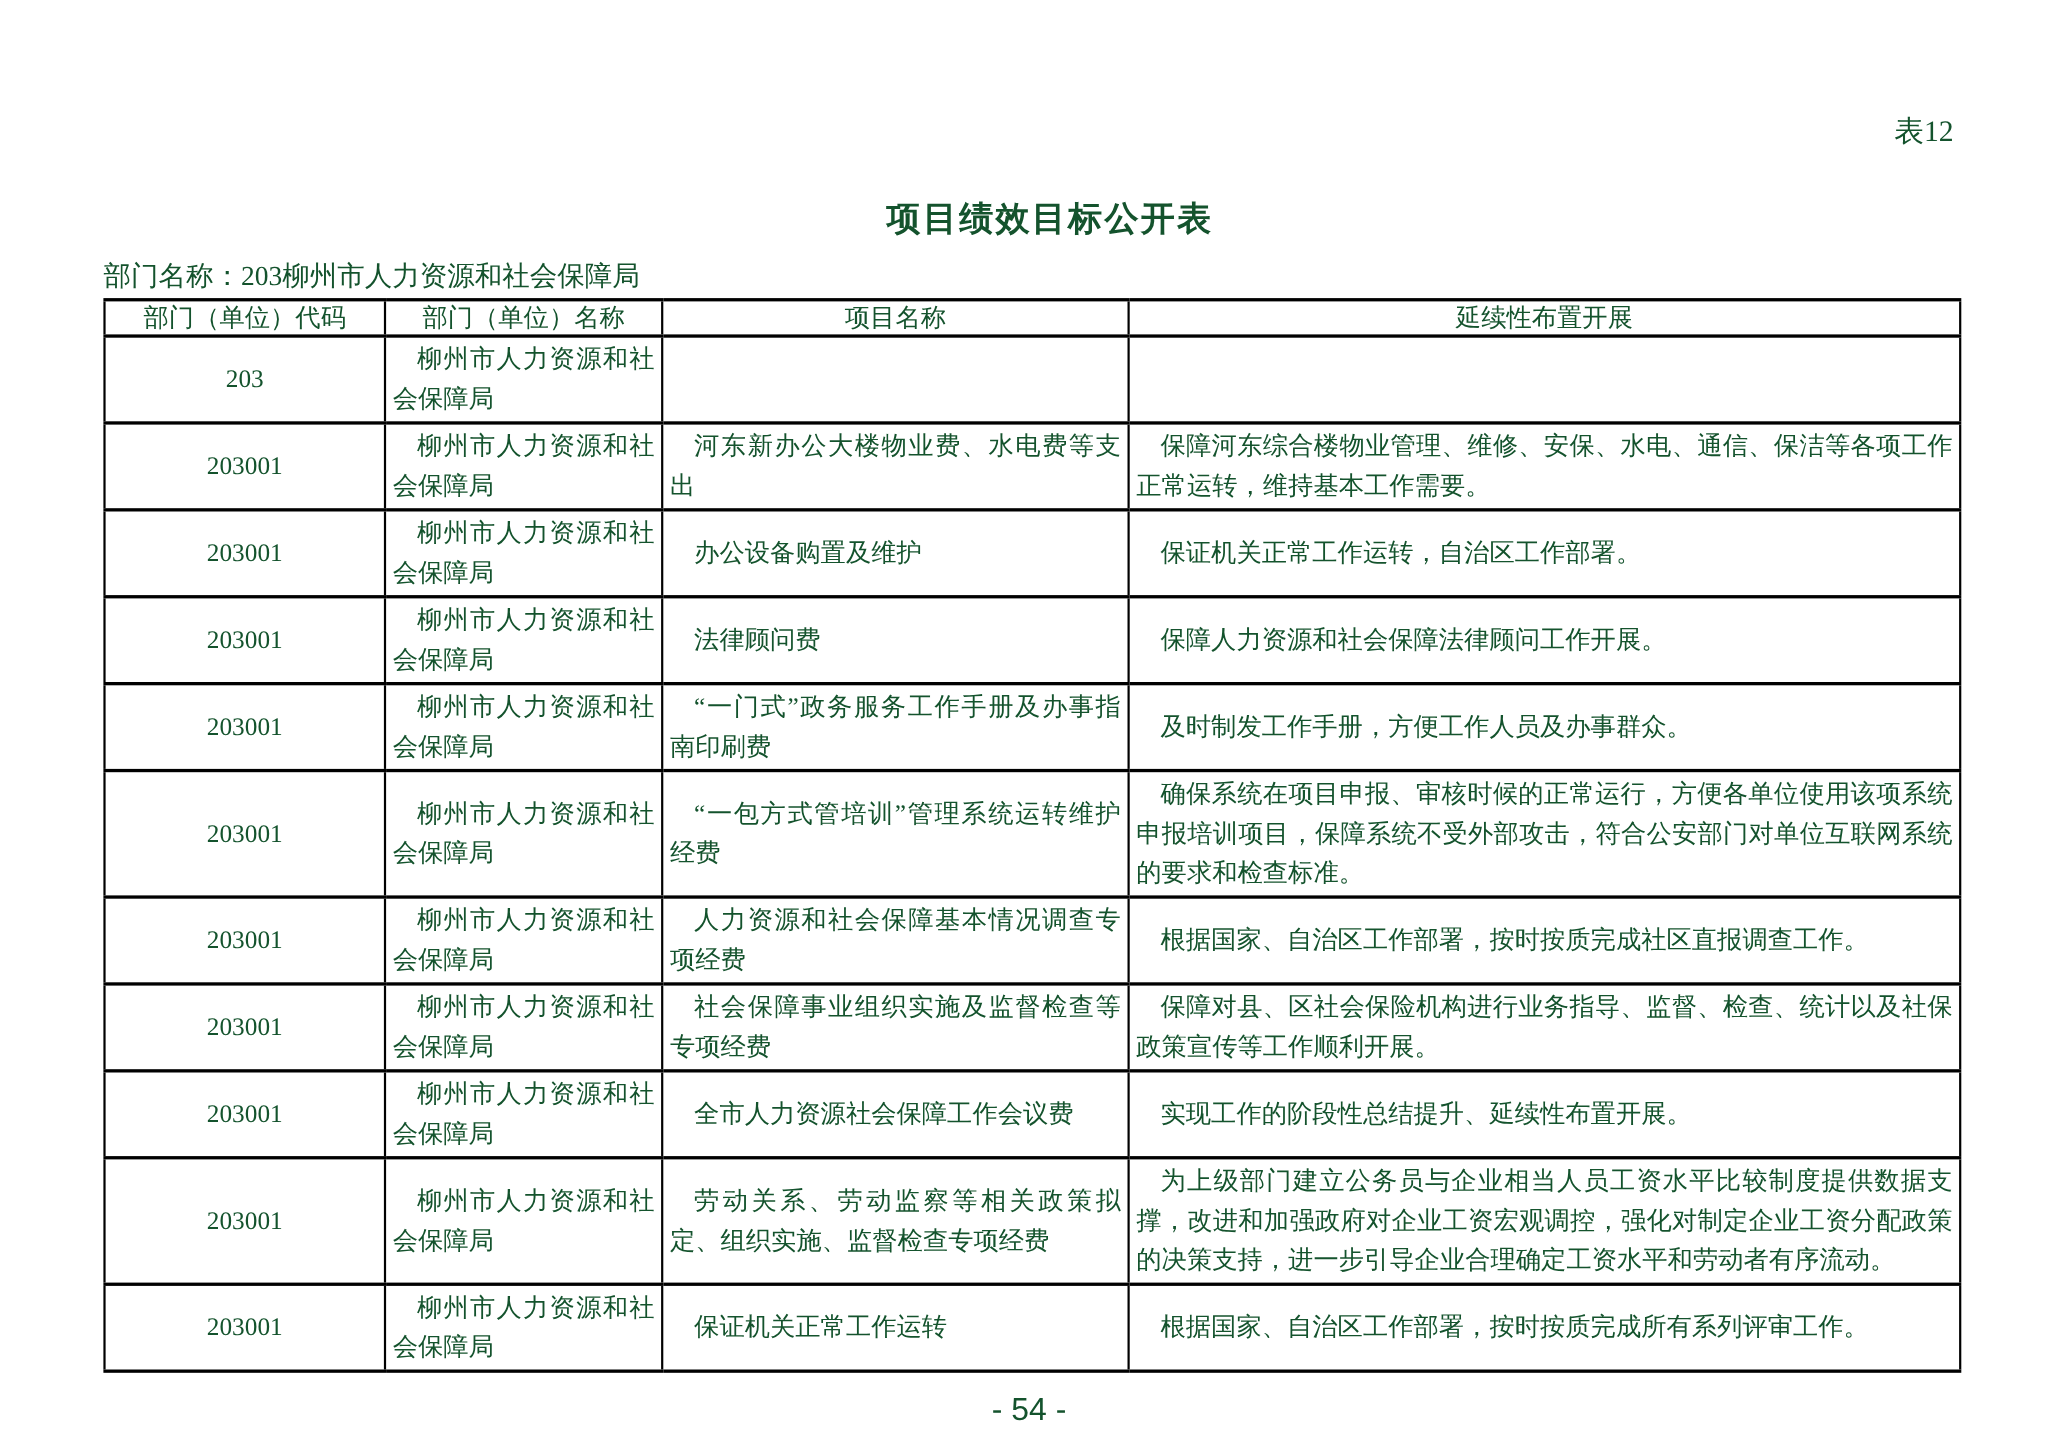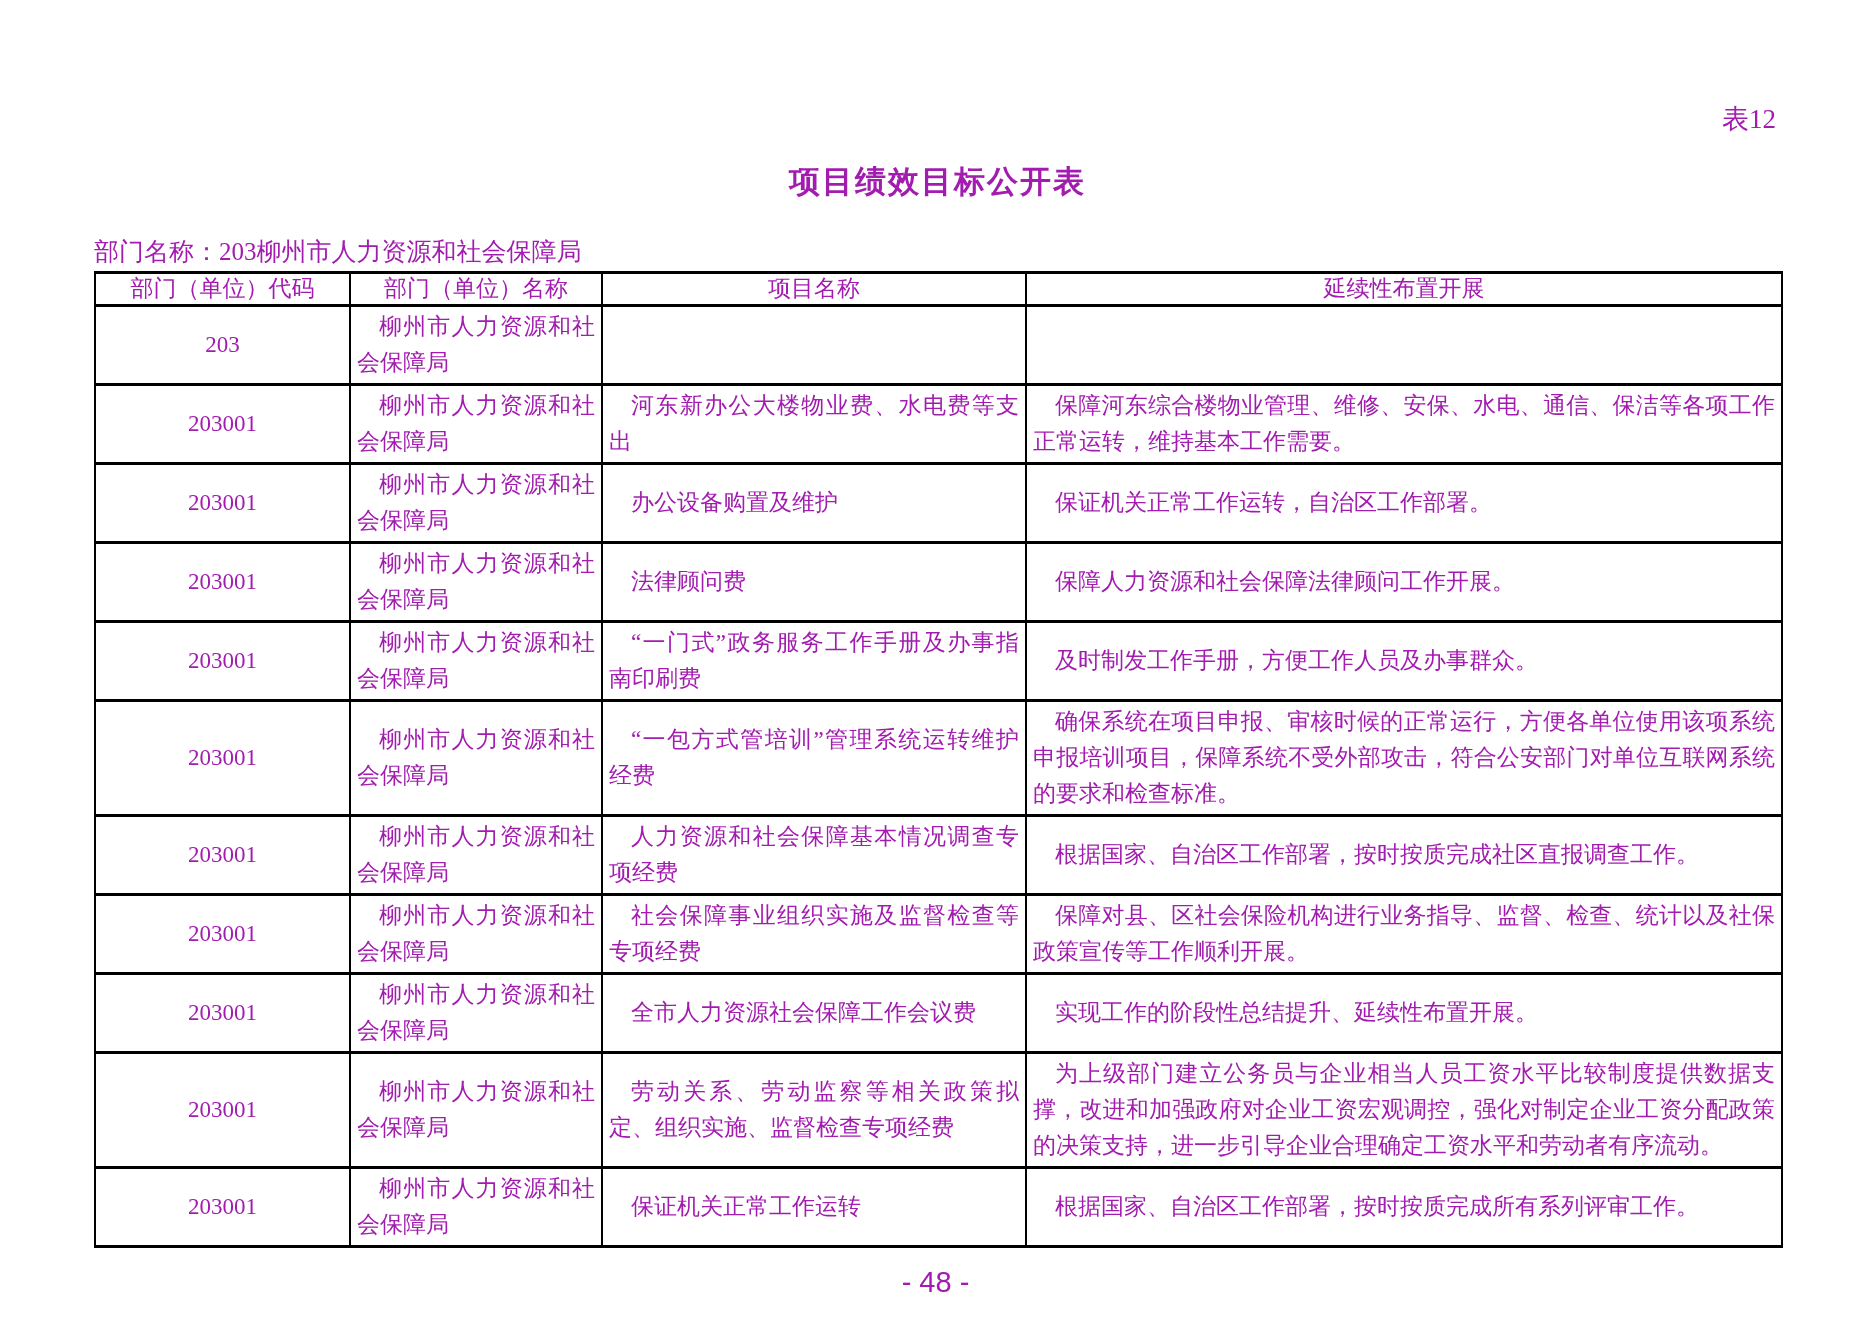--- a/index.html
+++ b/index.html
@@ -1,36 +1,36 @@
 <!DOCTYPE html>
 <html lang="zh"><head>
 <meta charset="utf-8">
 <style>
   html,body{margin:0;padding:0;background:#ffffff;}
   .page{
     position:relative;
     width:1871px;height:1323px;
     background:#ffffff;
     font-family:"Liberation Serif","DejaVu Serif",serif;
-    color:#a21caf;
+    color:#14532d;
     overflow:hidden;
   }
   .corner-label{
     position:absolute;
     top:103px;
     right:95px;
     font-size:27px;
     line-height:1.2;
   }
   .doc-title{
     position:absolute;
     top:163px;
     left:94px;
     width:1687px;
-    margin:0;
+    margin:17px;
     text-align:center;
     font-size:31px;
     font-weight:bold;
     letter-spacing:2px;
     line-height:1.2;
   }
   .dept-line{
     position:absolute;
     top:236px;
     left:94px;
@@ -179,15 +179,15 @@
         </tr>
         <tr>
           <td class="cell-code">203001</td>
           <td class="cell-name">柳州市人力资源和社会保障局</td>
           <td class="cell-project">保证机关正常工作运转</td>
           <td class="cell-target">根据国家、自治区工作部署，按时按质完成所有系列评审工作。</td>
         </tr>
       </tbody>
   </table>
 
-  <div class="page-number">- 48 -</div>
+  <div class="page-number">- 54 -</div>
 
 </div>
 
 </body></html>

